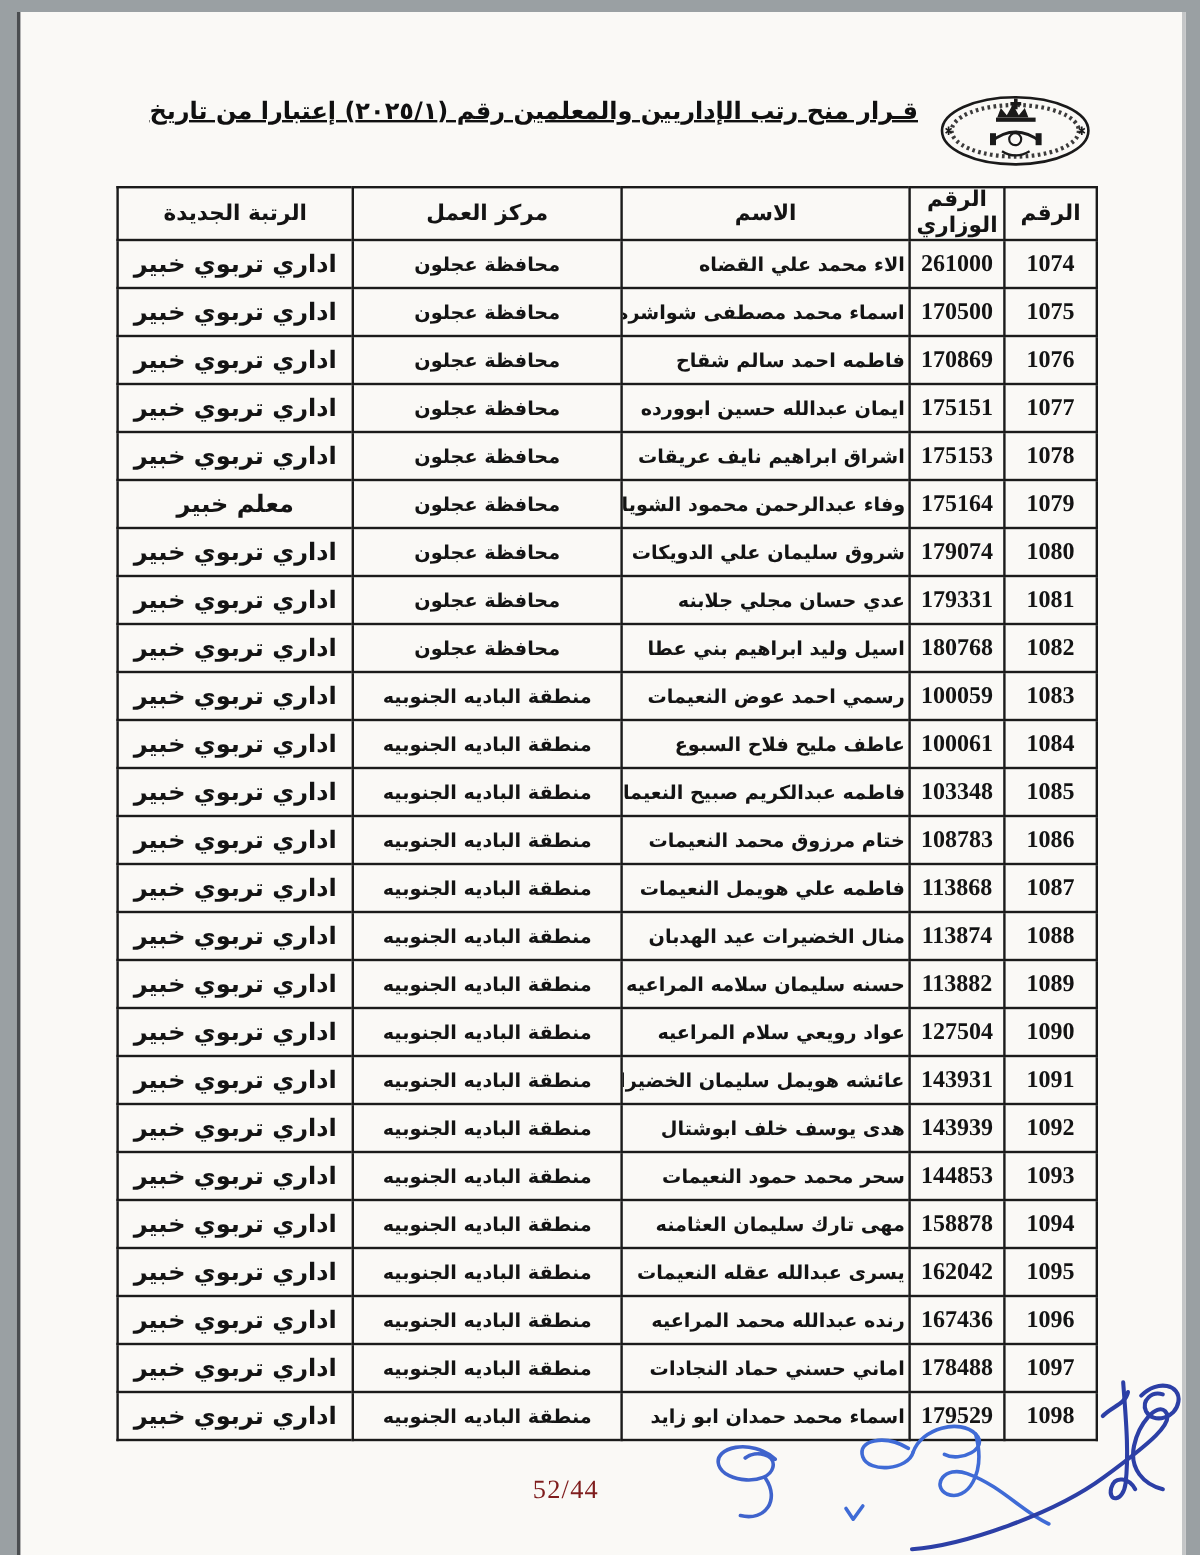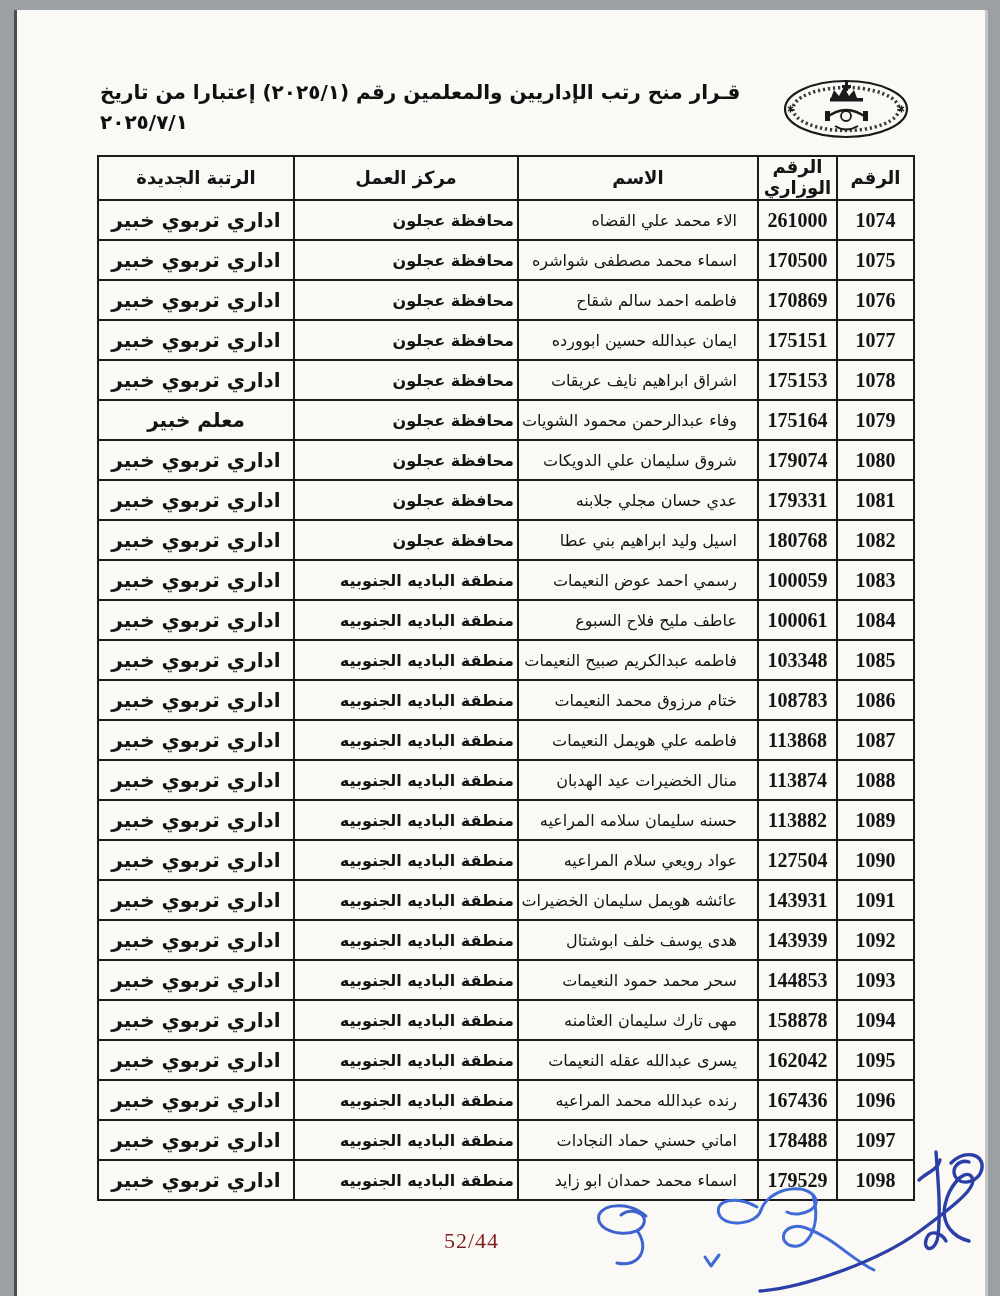--- a/index.html
+++ b/index.html
@@ -18,21 +18,21 @@
     position:absolute;left:14px;top:10px;width:3px;height:1286px;
     background:#4a4d50;
   }
   .paper-edge-right{
     position:absolute;left:985px;top:10px;width:3px;height:1286px;
     background:#c4c6c7;
   }
   
   .title-block{
     position:absolute;left:100px;top:80px;width:665px;
-    text-align:left;direction:rtl;font-weight:bold;color:#101010;
+    text-align:right;direction:rtl;font-weight:bold;color:#101010;text-decoration:underline;
   }
   .title-line1{font-size:20px;white-space:nowrap;letter-spacing:0.5px;}
   .title-line2{font-size:20px;margin-top:6px;letter-spacing:1px;}
   
   .emblem{position:absolute;left:782px;top:78px;width:128px;height:62px;}
   
   table.doc-table{
     position:absolute;left:97px;top:155px;width:816px;
     border-collapse:collapse;table-layout:fixed;direction:rtl;
     background:transparent;
@@ -48,22 +48,22 @@
   }
   .doc-table th{
     height:44px;font-size:18px;font-weight:bold;text-align:center;
     white-space:normal;line-height:1.15;
   }
   .doc-table td{height:40px;}
   td.td-num,td.td-min{
     font-family:"Liberation Serif","DejaVu Serif",serif;
     font-size:20px;font-weight:bold;text-align:center;direction:ltr;
   }
-  td.td-name{font-size:16px;font-weight:normal;text-align:right;padding-right:20px;}
-  td.td-work{font-size:16px;font-weight:bold;}
+  td.td-name{font-size:16px;font-weight:bold;text-align:right;padding-right:3px;}
+  td.td-work{font-size:16px;font-weight:bold;text-align:center;}
   td.td-rank{font-size:20px;font-weight:bold;text-align:center;}
   
   .page-number{
     position:absolute;left:444px;top:1228px;
     font-family:"Liberation Serif","DejaVu Serif",serif;
     font-size:22px;color:#7f1d1d;direction:ltr;letter-spacing:1px;
   }
   
   .signatures{position:absolute;left:0;top:0;width:1000px;height:1296px;pointer-events:none;}
 </style>
@@ -91,21 +91,20 @@
       <path d="M53 48 q11 7 23 0" stroke-width="2"></path>
 
       <path d="M6 29 l5 4 M6 33 l5 -4 M8.5 27.5 v7" stroke-width="1.4"></path>
       <path d="M117 29 l5 4 M117 33 l5 -4 M119.5 27.5 v7" stroke-width="1.4"></path>
     </g>
   </svg>
 </div>
 
 <div class="title-block">
   <div class="title-line1">قـرار منح رتب الإداريين والمعلمين رقم (٢٠٢٥/١) إعتبارا من تاريخ</div>
-  <div class="title-line2">٢٠٢٥/٧/١</div>
 </div>
 
 <table class="doc-table" dir="rtl">
   <colgroup>
     <col class="c-num">
       <col class="c-min">
       <col class="c-name">
       <col class="c-work">
       <col class="c-rank">
   </colgroup>

